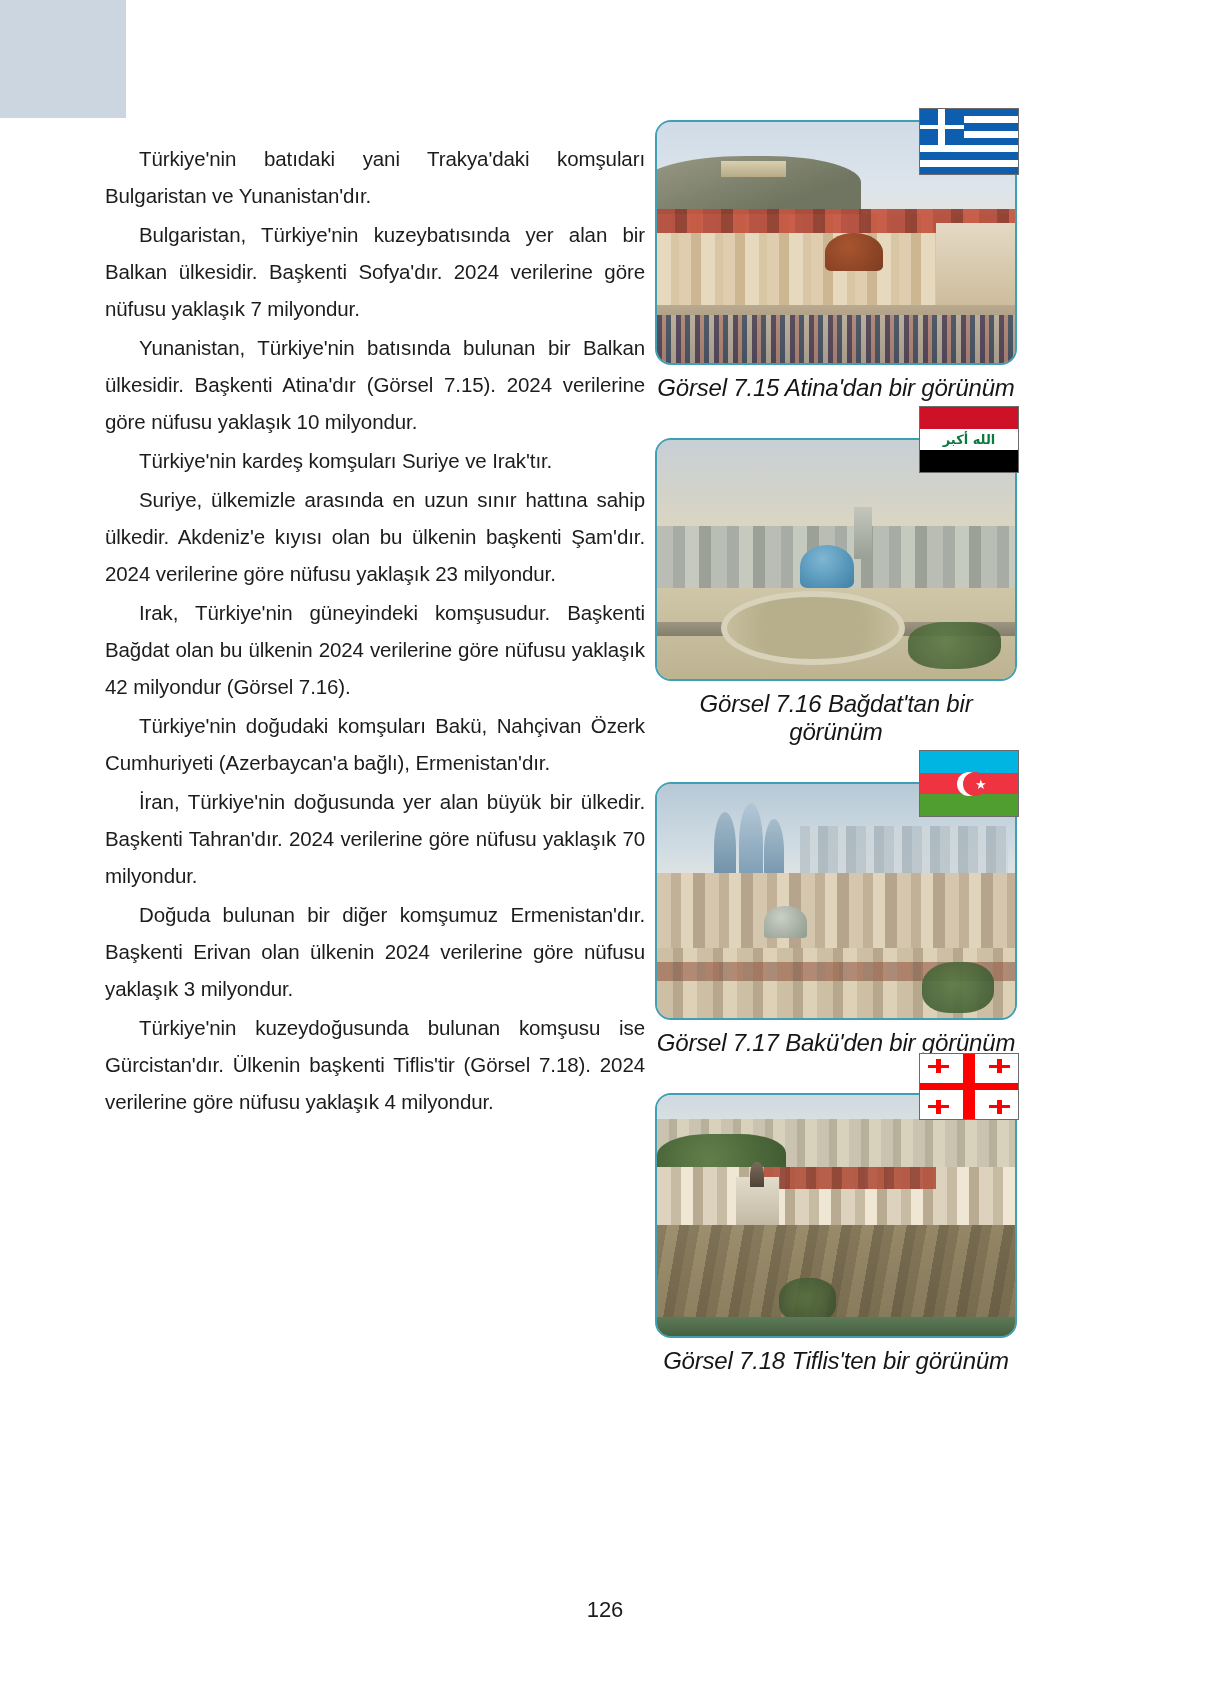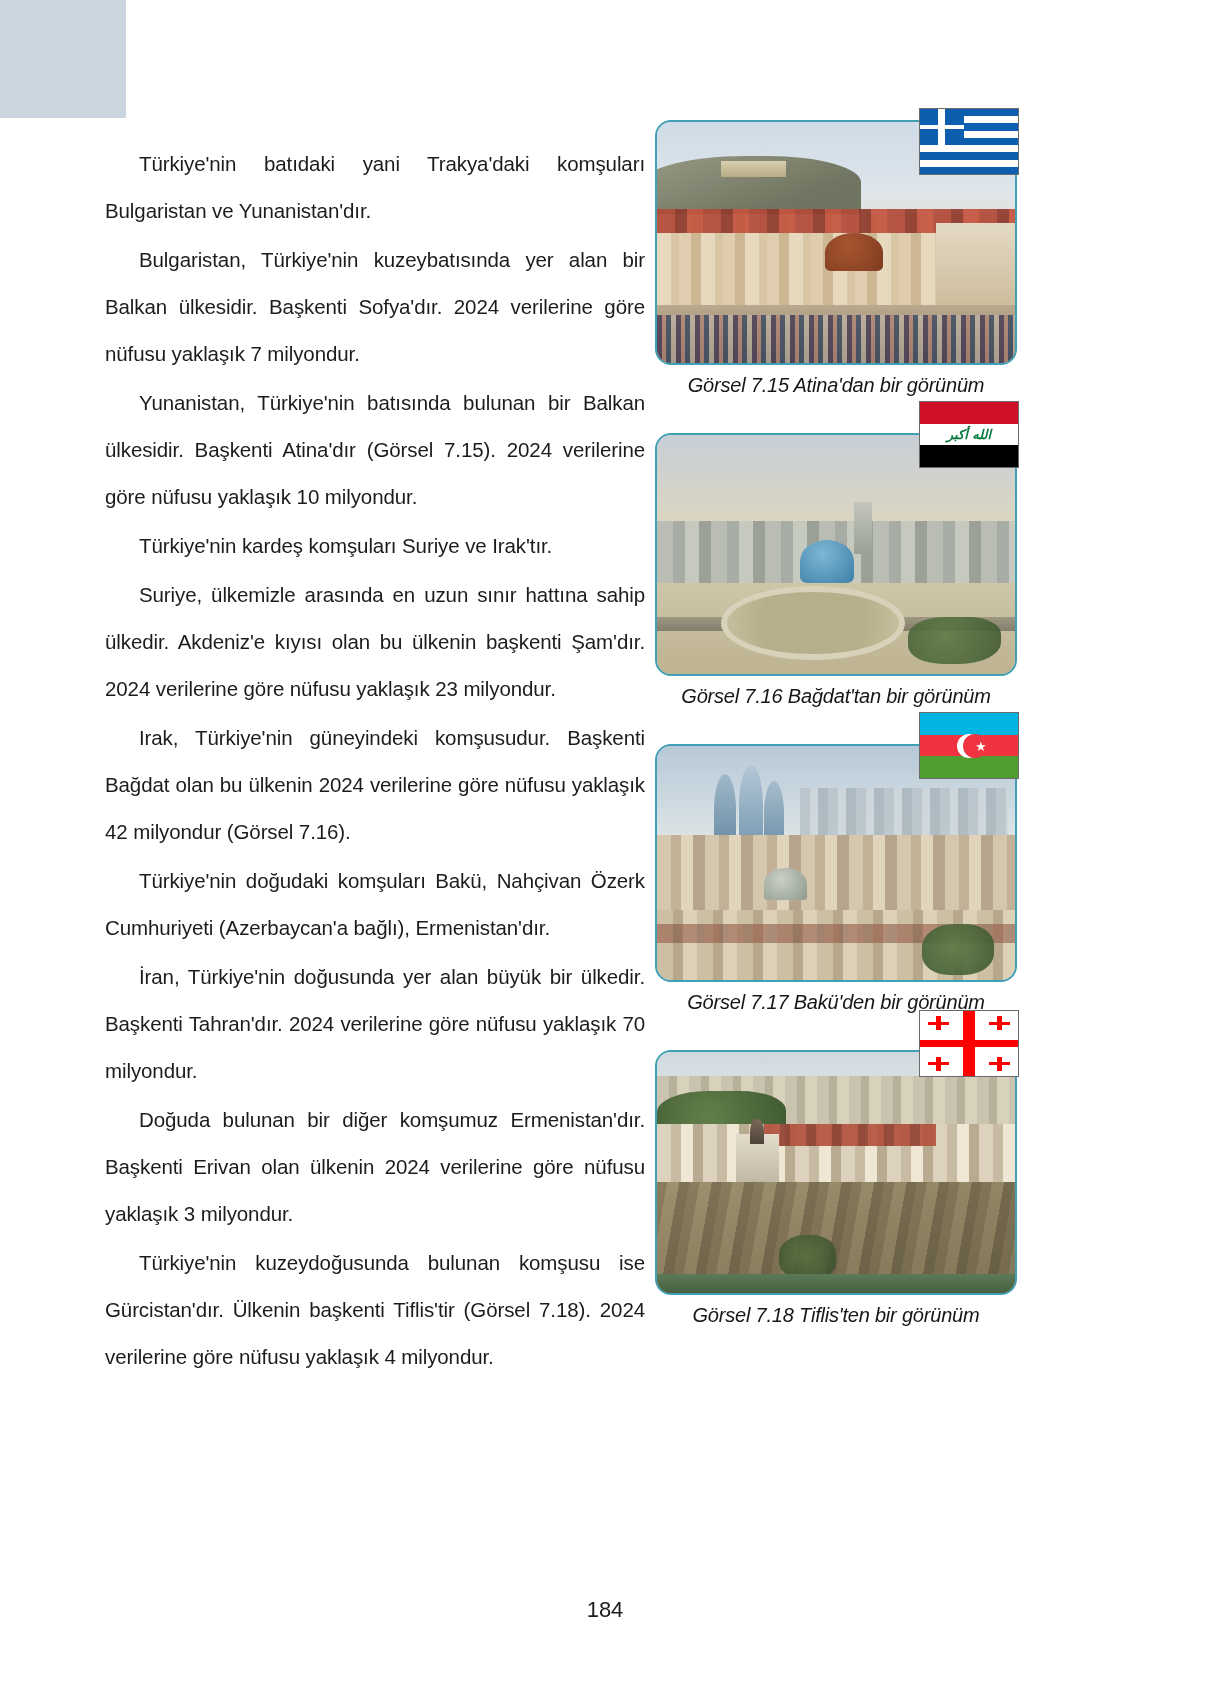--- a/index.html
+++ b/index.html
@@ -29,21 +29,21 @@
   
   .text-col {
     position: absolute;
     left: 105px;
     top: 140px;
     width: 540px;
   }
   .para {
     margin: 0 0 2px 0;
     font-size: 20.5px;
-    line-height: 47px;
+    line-height: 37px;
     color: #1c1c1c;
     text-align: justify;
     text-indent: 34px;
     letter-spacing: -0.1px;
     -webkit-hyphens: none;
     hyphens: none;
   }
   .para:last-child { margin-bottom: 0; }
 
   
@@ -67,21 +67,21 @@
     background: #cfd8dc;
   }
   .photo-inner {
     position: absolute;
     inset: 0;
     overflow: hidden;
   }
   .caption {
     margin-top: 9px;
     text-align: center;
-    font-size: 20px;
+    font-size: 24px;
     font-style: italic;
     color: #161616;
     font-family: "Liberation Sans", sans-serif;
     letter-spacing: -0.2px;
     width: 362px;
   }
   .flag {
     position: absolute;
     width: 100px;
     height: 67px;
@@ -221,21 +221,21 @@
   .flag-gr {
     background:
       linear-gradient(#0d5eaf 0 11.11%, #fff 11.11% 22.22%, #0d5eaf 22.22% 33.33%,
                       #fff 33.33% 44.44%, #0d5eaf 44.44% 55.55%, #fff 55.55% 66.66%,
                       #0d5eaf 66.66% 77.77%, #fff 77.77% 88.88%, #0d5eaf 88.88% 100%);
   }
   .gr-canton { position:absolute; left:0; top:0; width:44.4%; height:55.5%; background:#0d5eaf; }
   .gr-cross-v{ position:absolute; left:18.5%; top:0; width:7.4%; height:55.5%; background:#fff; }
   .gr-cross-h{ position:absolute; left:0; top:24%; width:44.4%; height:7.4%; background:#fff; }
 
-  .flag-iq { background: linear-gradient(#ce1126 0 33.3%, #ffffff 33.3% 66.6%, #000000 66.6% 100%); font-style: italic; }
+  .flag-iq { background: linear-gradient(#ce1126 0 33.3%, #ffffff 33.3% 66.6%, #000000 66.6% 100%); }
   .iq-text { position:absolute; left:0; right:0; top:36%; height:28%;
              display:flex; align-items:center; justify-content:center;
              color:#0a7b3e; font-size:13px; font-weight:bold; letter-spacing:1px;
              font-family:"DejaVu Sans", sans-serif; }
 
   .flag-az { background: linear-gradient(#00b5e2 0 33.3%, #ef3340 33.3% 66.6%, #509e2f 66.6% 100%); }
   .az-crescent-outer { position:absolute; left:38%; top:33%; width:24px; height:24px;
              border-radius:50%; background:#fff; }
   .az-crescent-inner { position:absolute; left:44%; top:33%; width:24px; height:24px;
              border-radius:50%; background:#ef3340; }
@@ -369,15 +369,15 @@
         <div class="ge-small" style="right:6%;bottom:6%;">
             <div class="v"></div>
             <div class="h"></div>
           </div>
       </div>
       <div class="caption">Görsel 7.18 Tiflis'ten bir görünüm</div>
     </div>
 
   </div>
 
-  <div class="page-number">184</div>
+  <div class="page-number">126</div>
 
 </div>
 
 </body></html>

